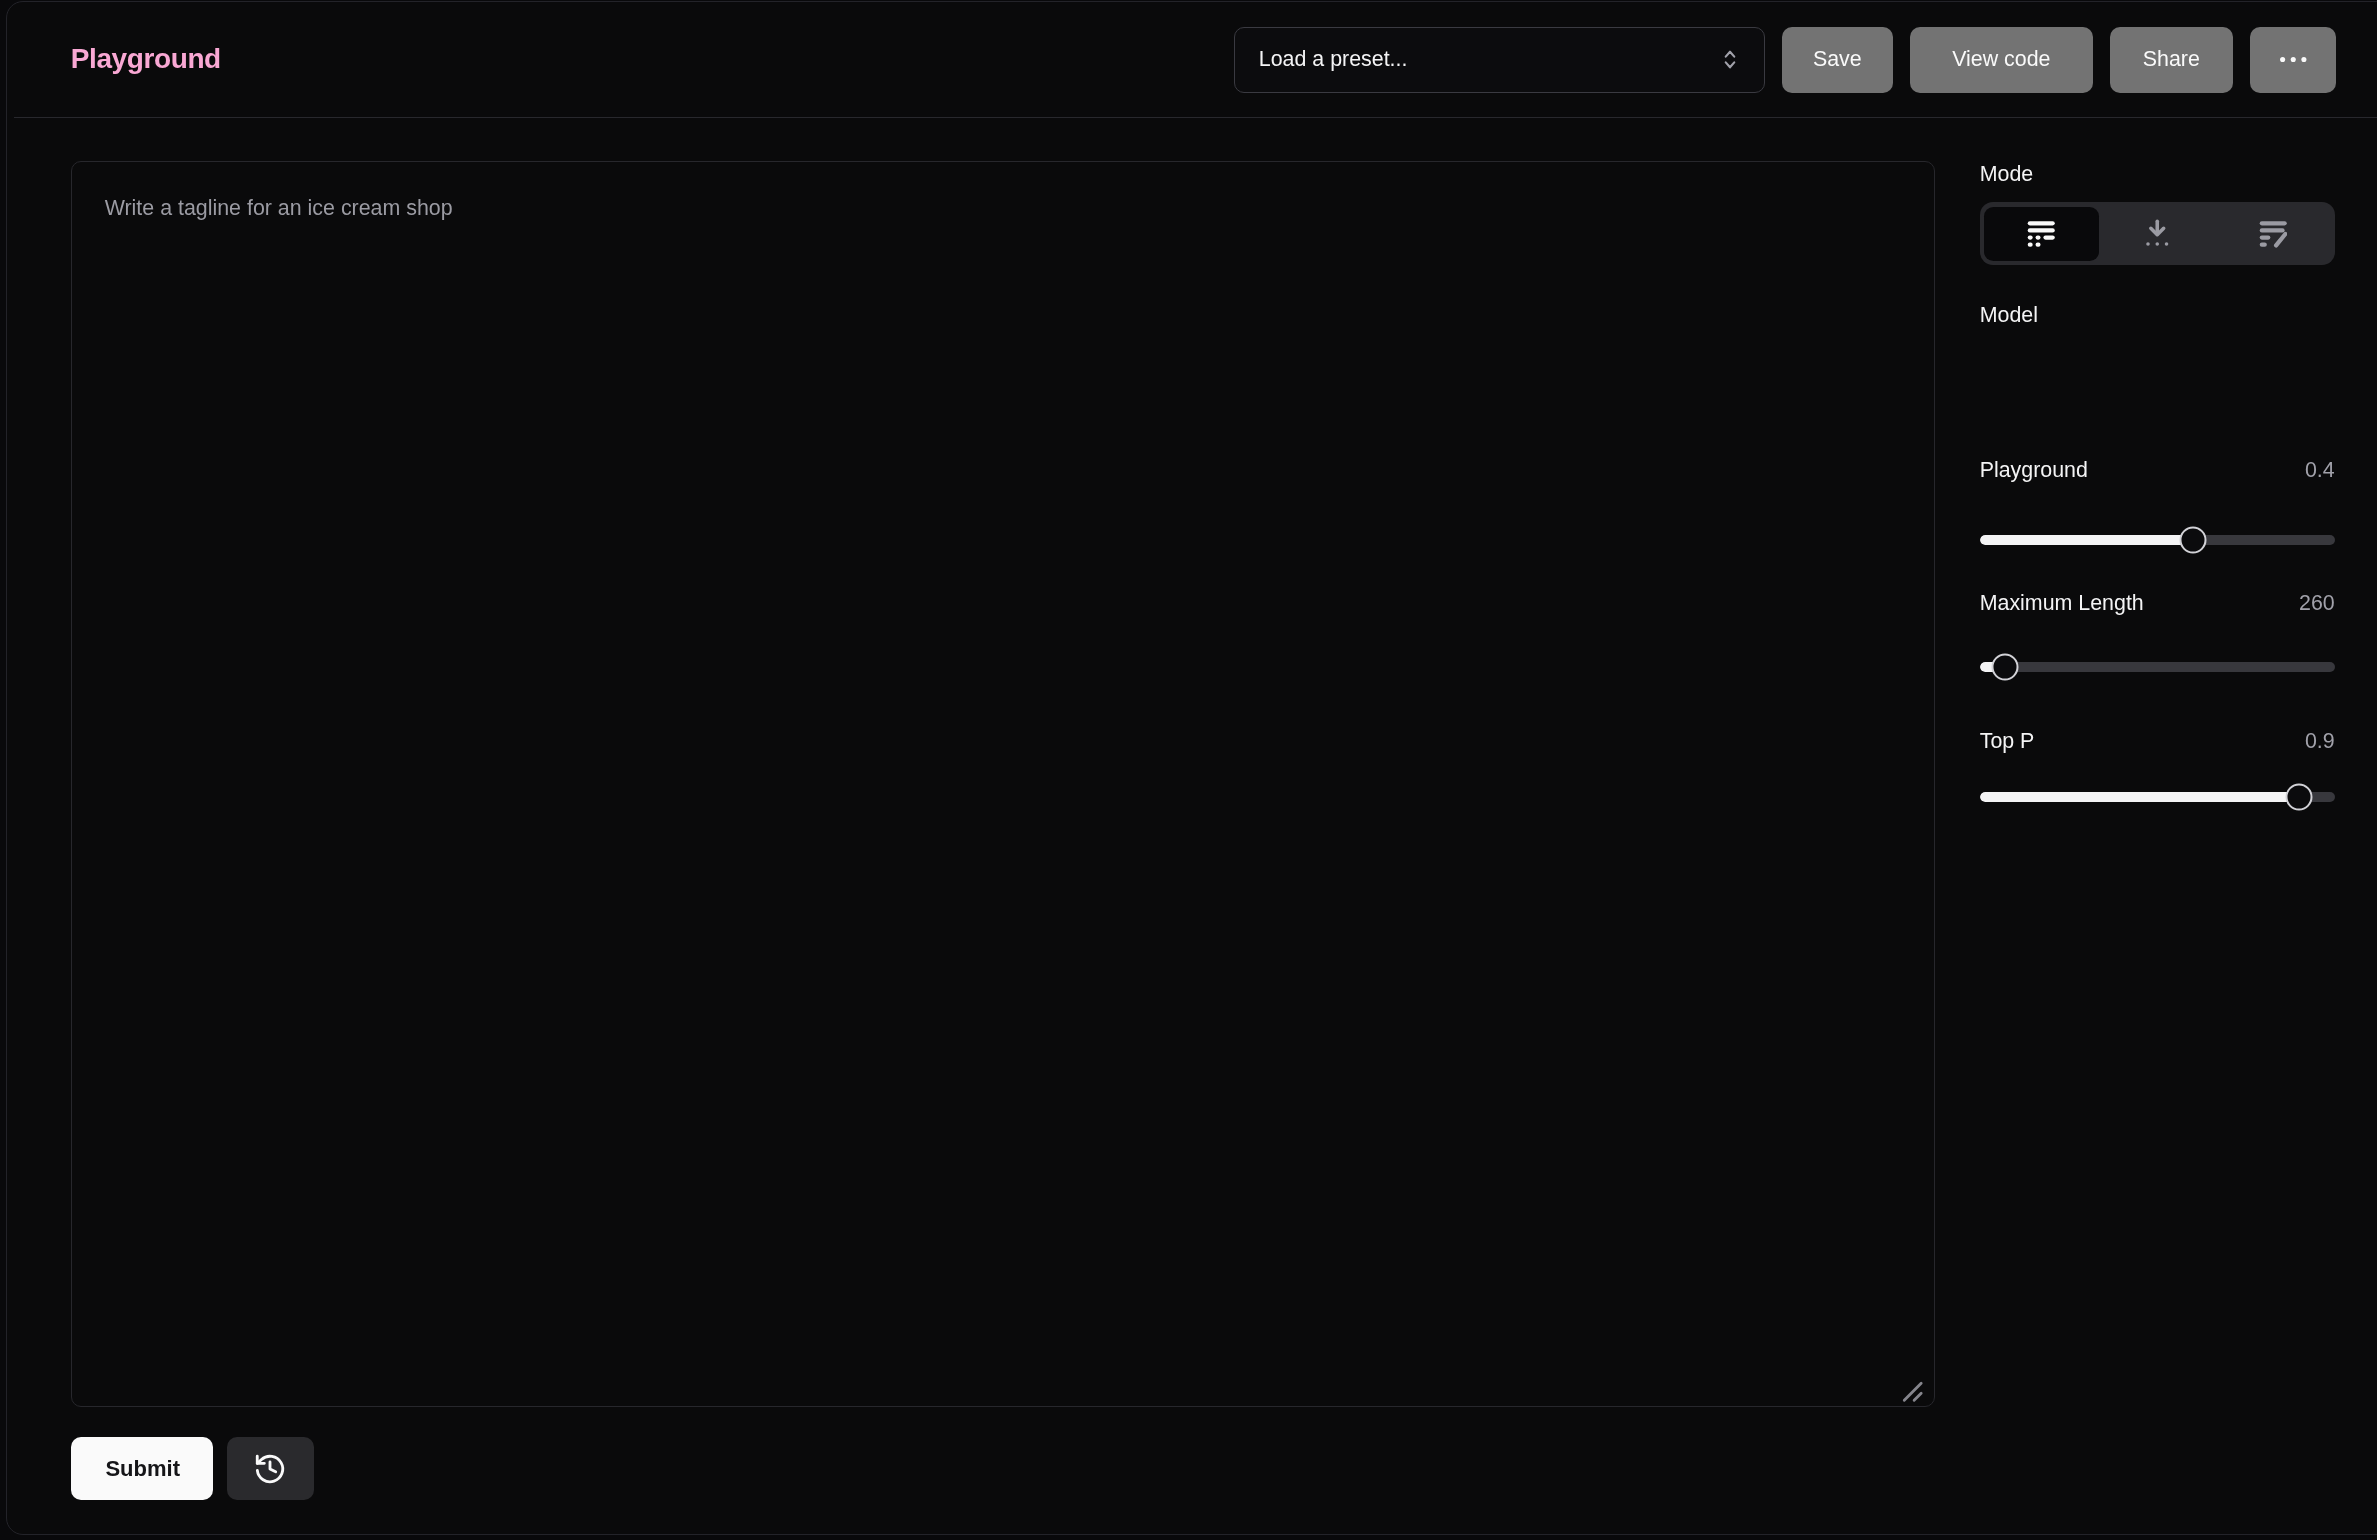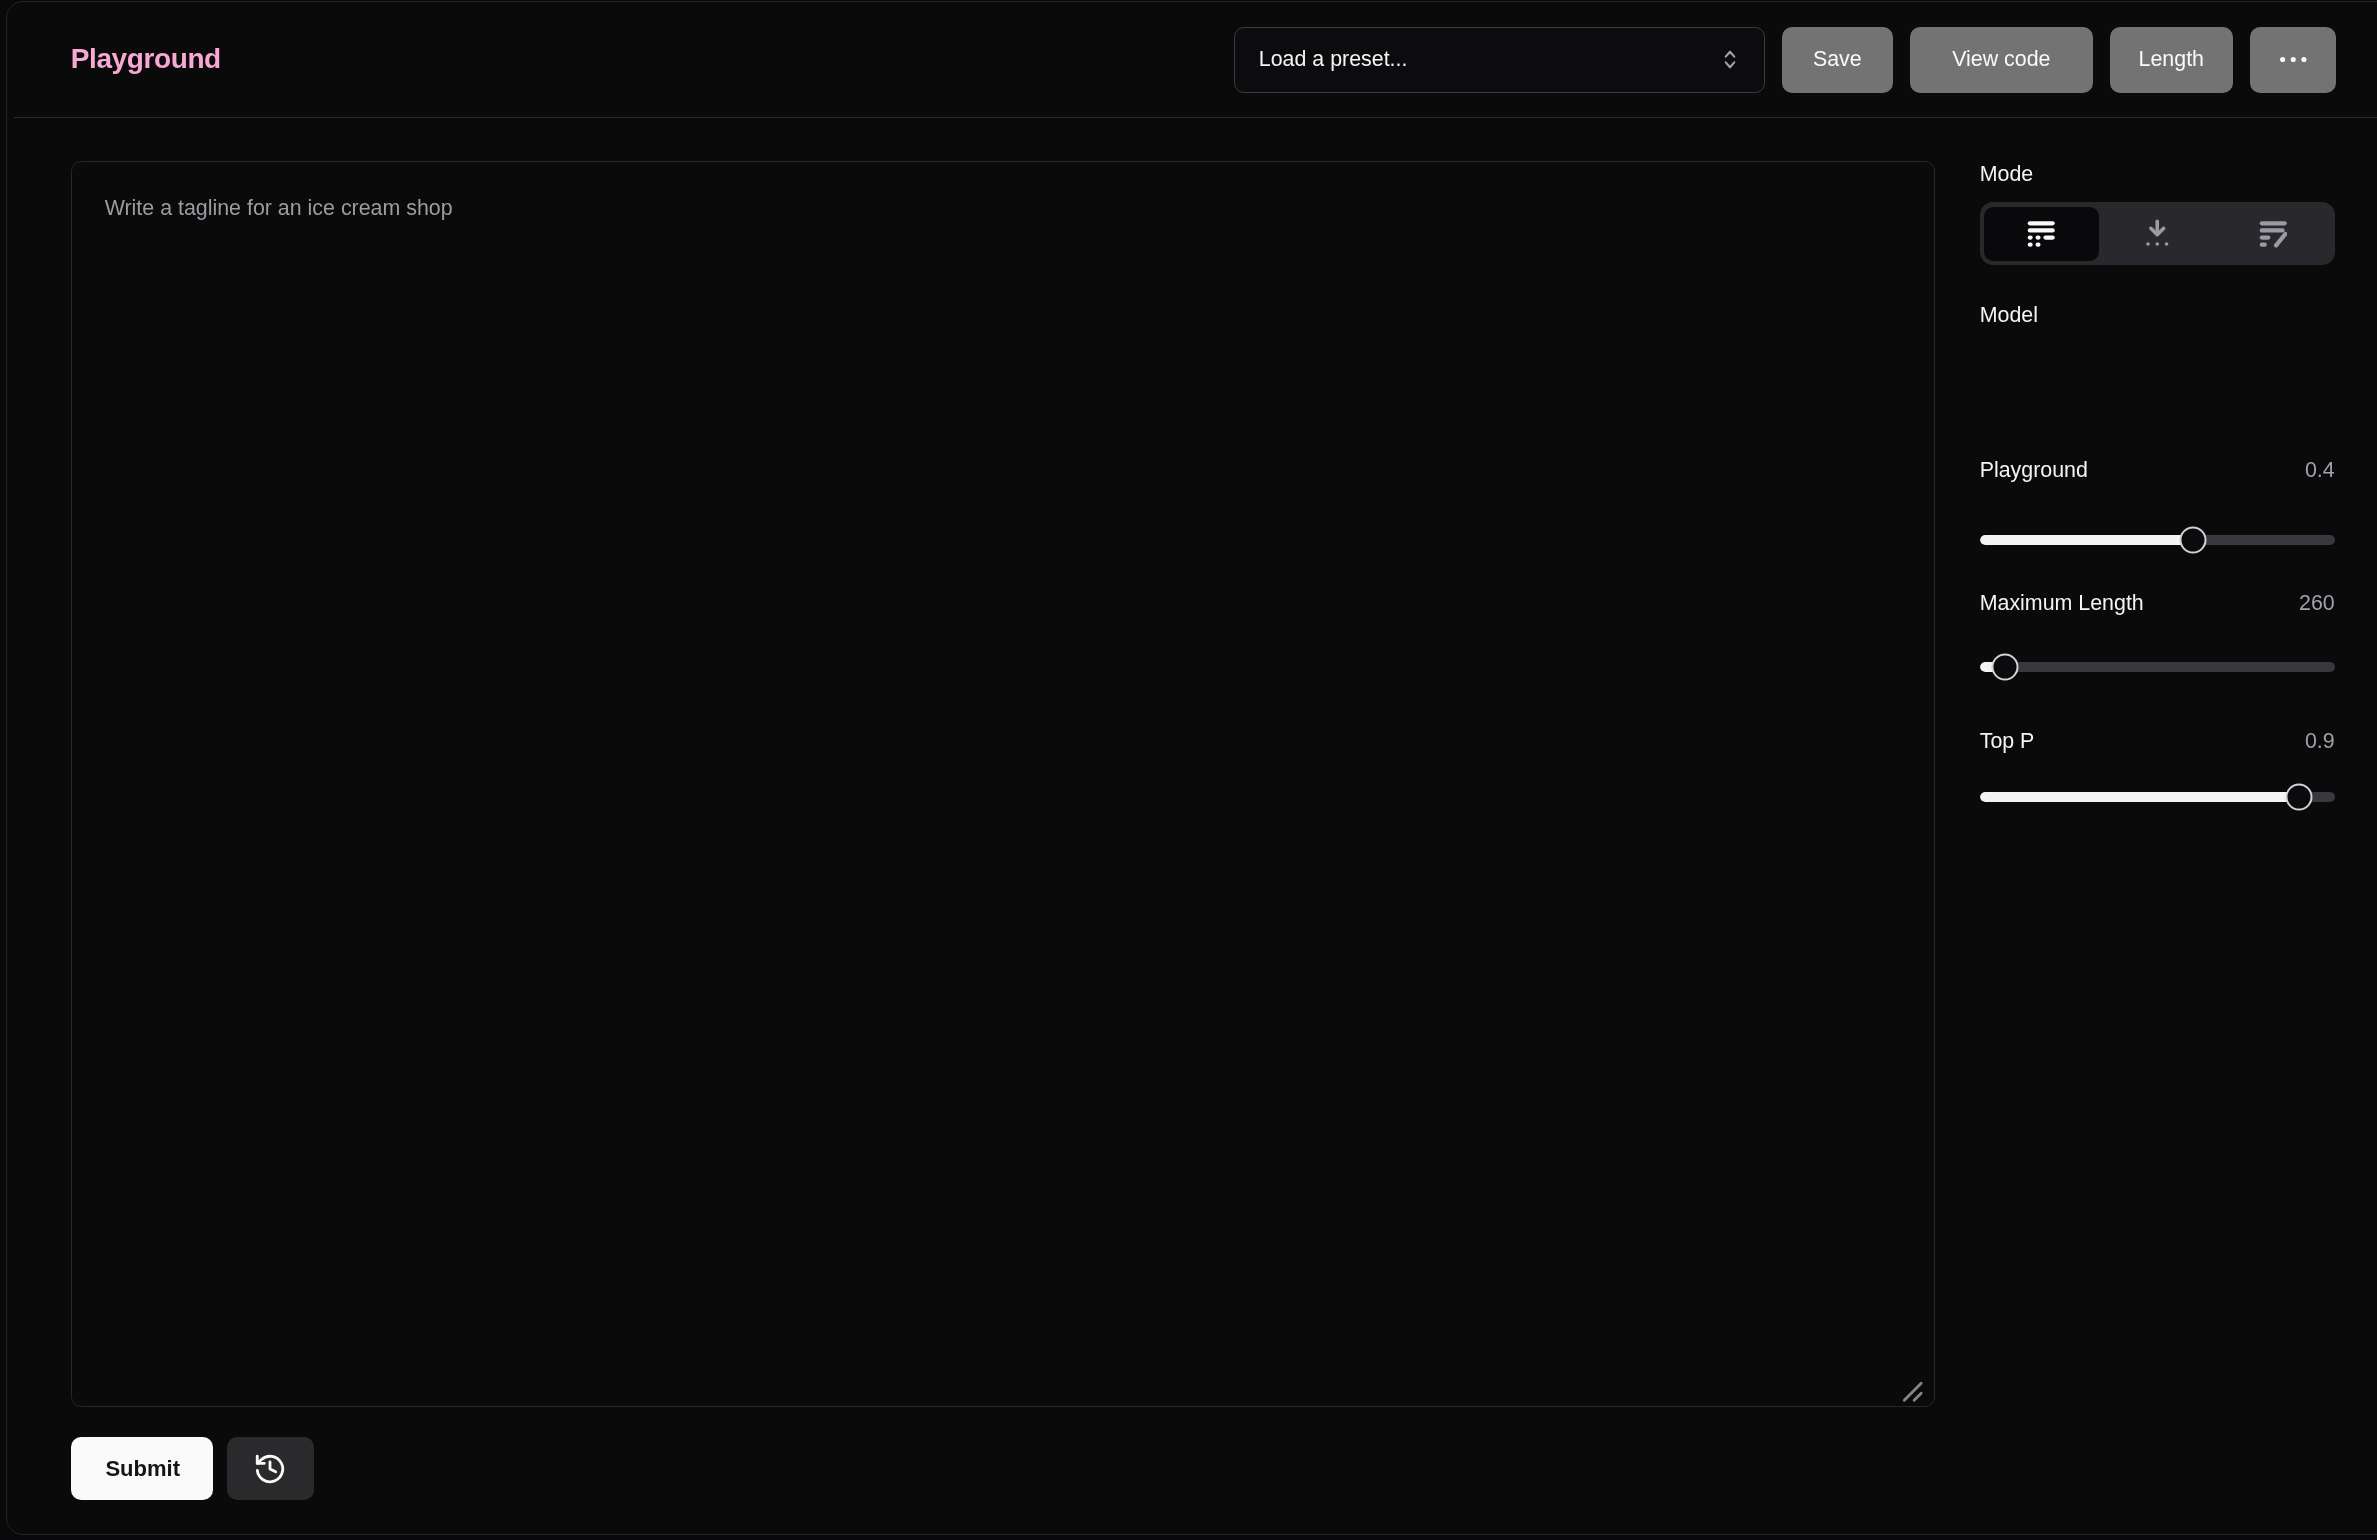--- a/index.html
+++ b/index.html
@@ -80,21 +80,21 @@
           <span>Load a preset...</span>
           <span class="chev">
             <svg width="20" height="27" viewBox="0 0 28 38" fill="none" stroke="#a1a1aa" stroke-width="3" stroke-linecap="round" stroke-linejoin="round">
               <path d="M8 15 L14 8 L20 15"></path>
                 <path d="M8 23 L14 30 L20 23"></path>
             </svg>
           </span>
         </div>
         <button class="btn btn-save">Save</button>
         <button class="btn btn-viewcode">View code</button>
-        <button class="btn btn-share">Length</button>
+        <button class="btn btn-share">Share</button>
         <button class="btn btn-more">
           <span>
             <svg width="28.5" height="7.1" viewBox="0 0 40 10" fill="#fafafa">
               <circle cx="5" cy="5" r="3.6"></circle>
                 <circle cx="20" cy="5" r="3.6"></circle>
                 <circle cx="35" cy="5" r="3.6"></circle>
             </svg>
           </span>
         </button>
       </div>

